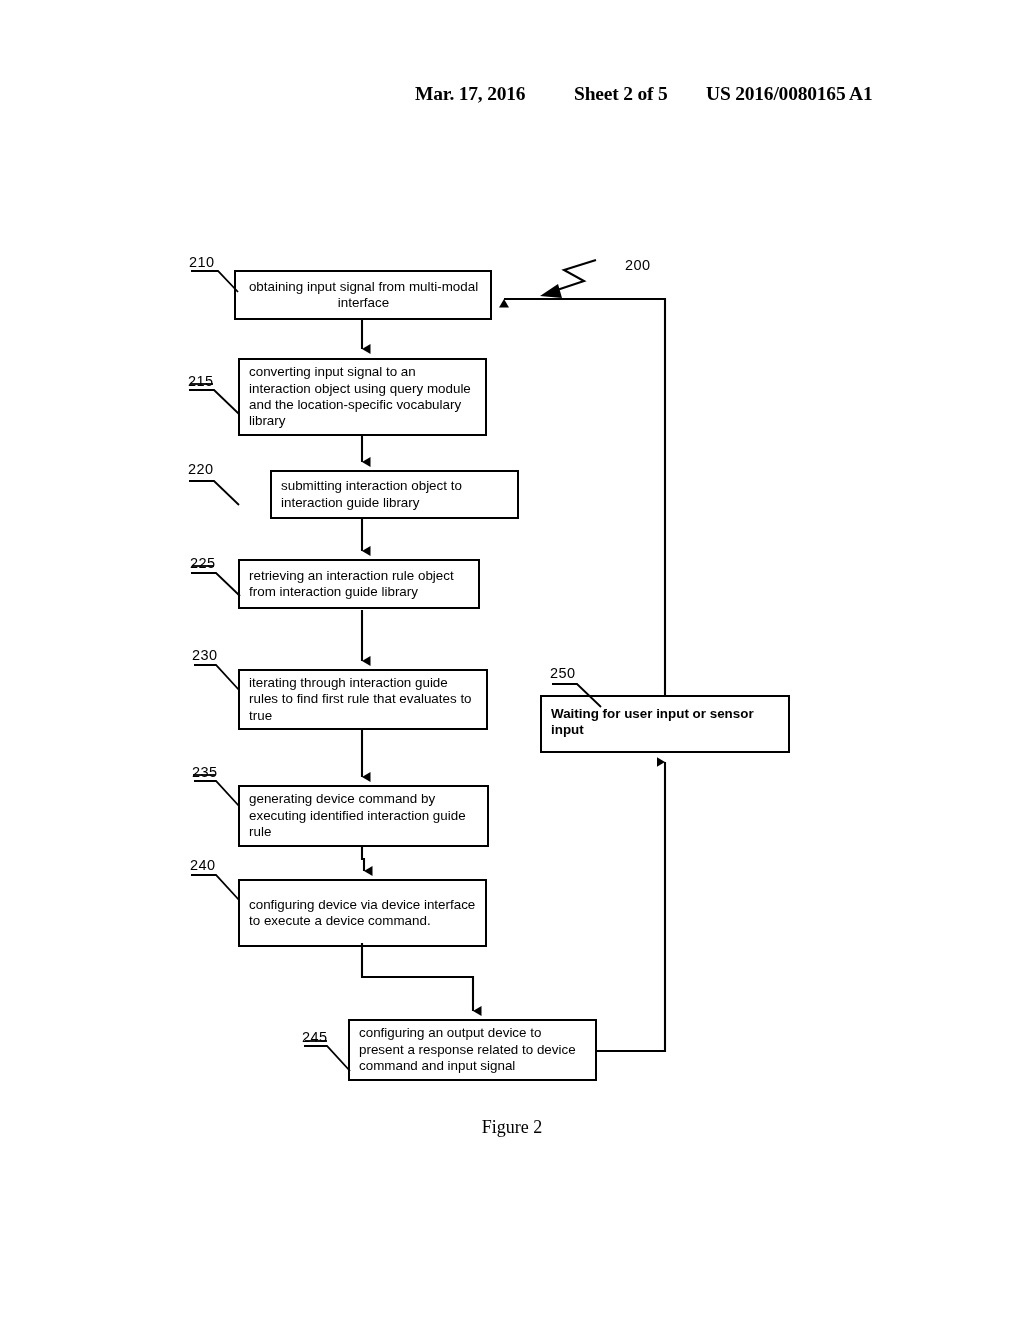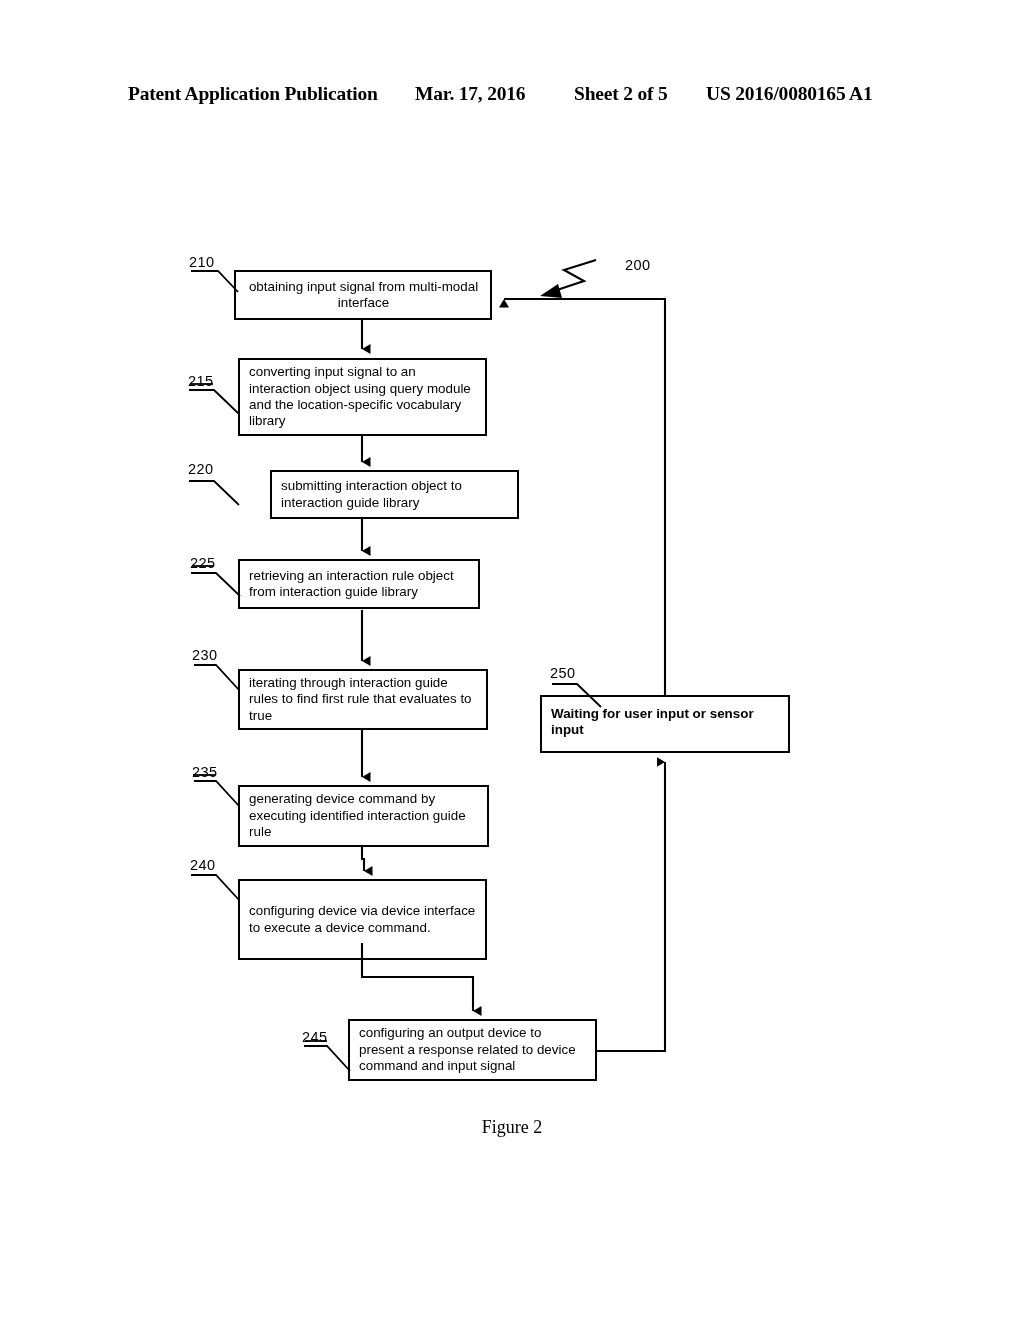--- a/index.html
+++ b/index.html
@@ -99,21 +99,20 @@
     text-align: center;
     font-family: "Liberation Serif", serif;
     font-size: 18px;
     color: #000;
   }
 </style>
 </head>
 <body>
 
 <div class="page-header">
-  <span class="hdr-pub">Patent Application Publication</span>
   <span class="hdr-date">Mar. 17, 2016</span>
   <span class="hdr-sheet">Sheet 2 of 5</span>
   <span class="hdr-num">US 2016/0080165 A1</span>
 </div>
 
 <div id="figure-canvas">
   <svg width="1024" height="1320" viewBox="0 0 1024 1320" xmlns="http://www.w3.org/2000/svg">
     <defs>
       <marker id="arrowDown" markerWidth="10" markerHeight="9" refX="5" refY="8.5" orient="auto" markerUnits="userSpaceOnUse">
         <path d="M0,0 L10,0 L5,8.5 Z" fill="#000"></path>
@@ -188,21 +187,21 @@
 </div>
 
 <div class="flow-box" style="left:238px; top:669px; width:250px; height:61px;">
   <span class="box-text">iterating through interaction guide rules to find first rule that evaluates to true</span>
 </div>
 
 <div class="flow-box" style="left:238px; top:785px; width:251px; height:62px;">
   <span class="box-text">generating device command by executing identified interaction guide rule</span>
 </div>
 
-<div class="flow-box" style="left:238px; top:879px; width:249px; height:81px;">
+<div class="flow-box" style="left:238px; top:879px; width:249px; height:68px;">
   <span class="box-text">configuring device via device interface to execute a device command.</span>
 </div>
 
 <div class="flow-box" style="left:348px; top:1019px; width:249px; height:62px;">
   <span class="box-text">configuring an output device to present a response related to device command and input signal</span>
 </div>
 
 <div class="flow-box" style="left:540px; top:695px; width:250px; height:58px; align-items:flex-start; padding-top:9px;font-weight:bold;">
   <span class="box-text">Waiting for user input or sensor input</span>
 </div>

